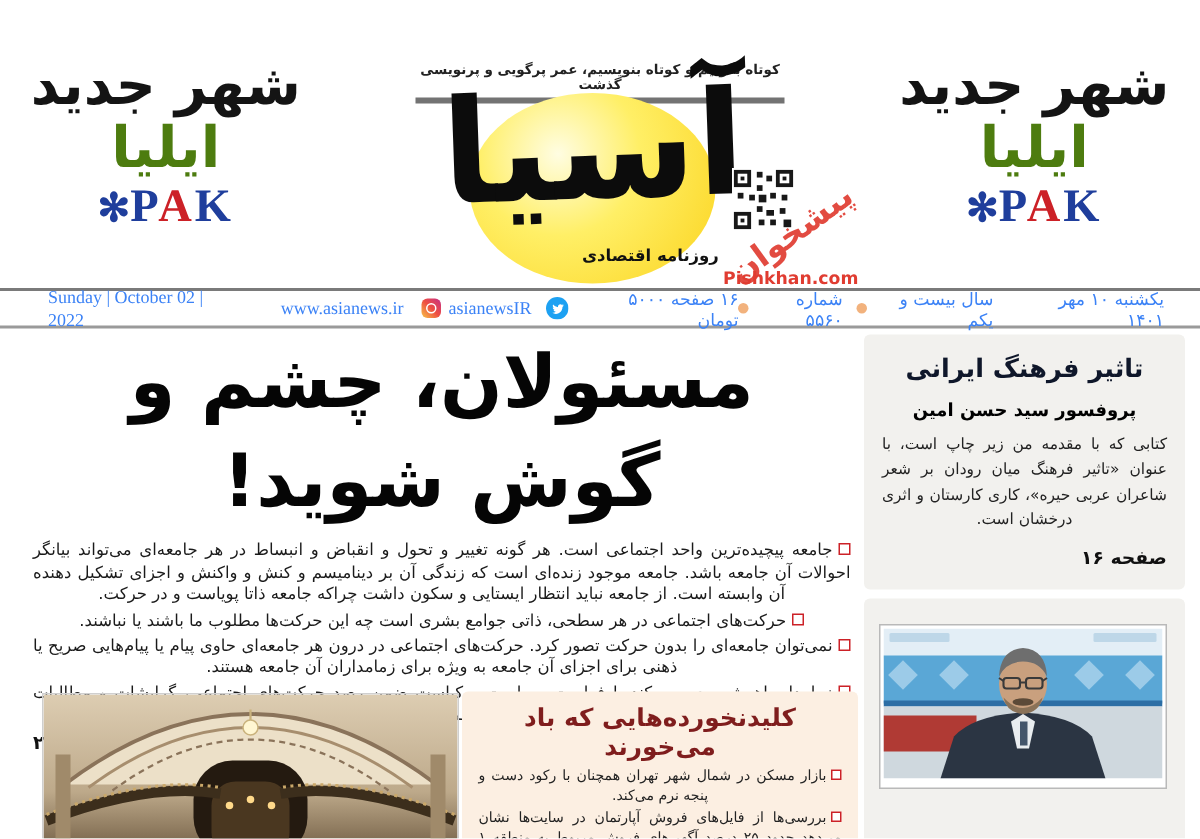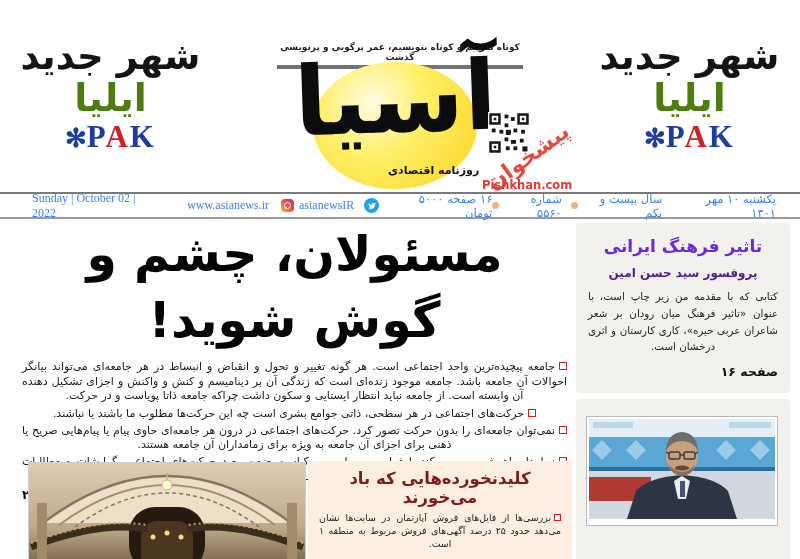--- a/index.html
+++ b/index.html
@@ -42,22 +42,22 @@
   .lead h1{margin:0;font-size:49px;line-height:1.35;font-weight:bold;color:#050505;text-align:center;letter-spacing:-1px;}
   .lead .bullets{margin-top:6px;font-size:11px;line-height:14.6px;color:#1a1a1a;}
   .lead p{margin:2.5px 0;text-align:justify;text-align-last:center;}
   .sq{display:inline-block;width:6px;height:6px;border:1.8px solid #cc2127;background:#fff;
       margin-left:4px;vertical-align:0px;flex:none;}
   .pageref{font-size:12.5px;font-weight:bold;text-align:left;margin-top:1px;color:#111;}
   
   .sb-box{position:absolute;left:576px;width:214px;background:#f2f1ee;border-radius:4px;box-sizing:border-box;
           direction:rtl;padding:12px 12px 10px;}
   .sb1{top:223px;height:170px;}
-  .sb1 .t{color:#6d28d9;font-size:17px;font-weight:bold;text-align:center;line-height:1.32;}
-  .sb1 .auth{font-size:12px;font-weight:bold;text-align:center;margin-top:9px;color:#4c1d95;}
+  .sb1 .t{color:#0f172a;font-size:17px;font-weight:bold;text-align:center;line-height:1.32;}
+  .sb1 .auth{font-size:12px;font-weight:bold;text-align:center;margin-top:9px;color:#000000;}
   .sb1 .body{font-size:10.3px;line-height:1.62;text-align:justify;text-align-last:center;margin-top:8px;color:#222;}
   .sb1 .pref{font-size:12.5px;font-weight:bold;margin-top:9px;color:#111;}
   .sb2{top:399px;height:175px;padding-top:10px;}
   .sb2 .t{color:#0a0a0a;font-size:16px;font-weight:bold;text-align:center;line-height:1.4;}
   .photo-frame{margin:7px auto 0;width:186px;background:#fff;border:1px solid #b9b9b9;padding:2px;}
   
   .mansion{position:absolute;left:28px;top:462px;width:278px;height:110px;border:1px solid #cfcfcf;box-sizing:border-box;}
   .housing{position:absolute;left:308px;top:461px;width:264px;height:122px;background:#fcefe2;border-radius:4px;
            box-sizing:border-box;direction:rtl;padding:8px 11px;}
   .housing .t{font-size:16.5px;font-weight:bold;color:#7f1d1d;text-align:center;margin-bottom:4px;}
@@ -219,17 +219,18 @@
       <path d="M2,80 Q70,54 118,62" fill="none" stroke="#caa86a" stroke-width="2" stroke-dasharray="2 3"></path>
       <path d="M274,80 Q206,54 158,62" fill="none" stroke="#caa86a" stroke-width="2" stroke-dasharray="2 3"></path>
       <rect x="8" y="40" width="10" height="64" fill="#a08a6a"></rect>
         <rect x="258" y="40" width="10" height="64" fill="#a08a6a"></rect>
       <rect x="0" y="98" width="276" height="10" fill="#2c2115"></rect>
     </svg>
   </div>
 
   <div class="housing">
     <div class="t">کلیدنخورده‌هایی که باد می‌خورند</div>
+    <p><span class="sq"></span><span>بازار مسکن در شمال شهر تهران همچنان با رکود دست و پنجه نرم می‌کند.</span></p>
     <p><span class="sq"></span><span>بررسی‌ها از فایل‌های فروش آپارتمان در سایت‌ها نشان می‌دهد حدود ۲۵ درصد آگهی‌های فروش مربوط به منطقه ۱ است.</span></p>
 
   </div>
 
 </div>
 
 </body></html>

